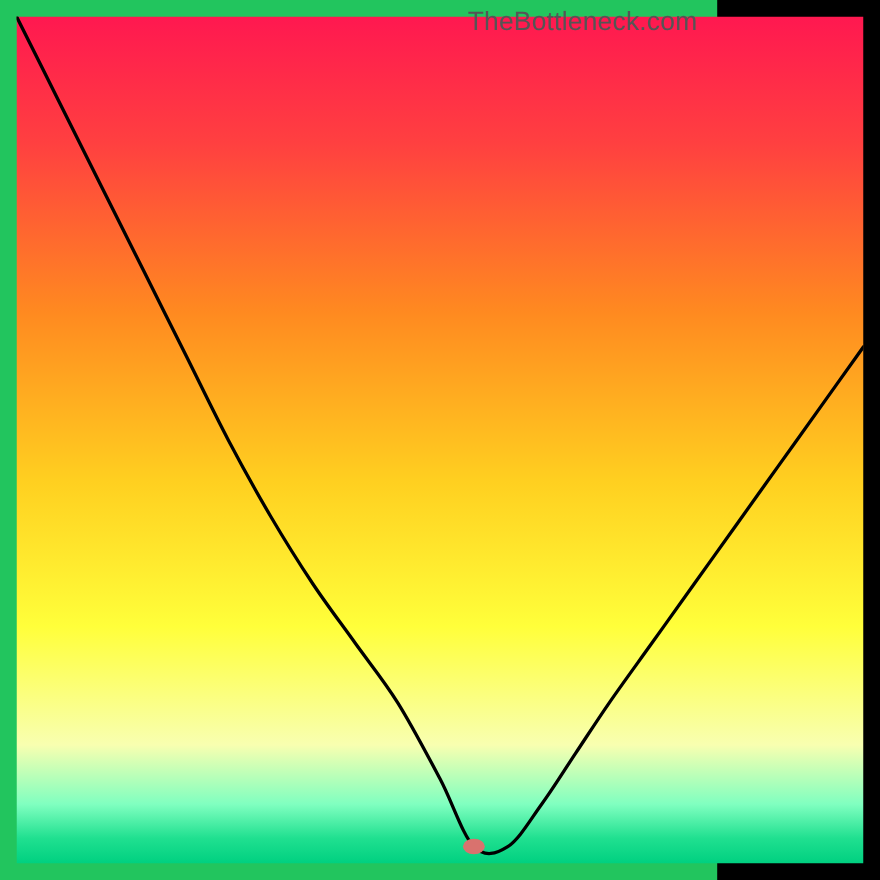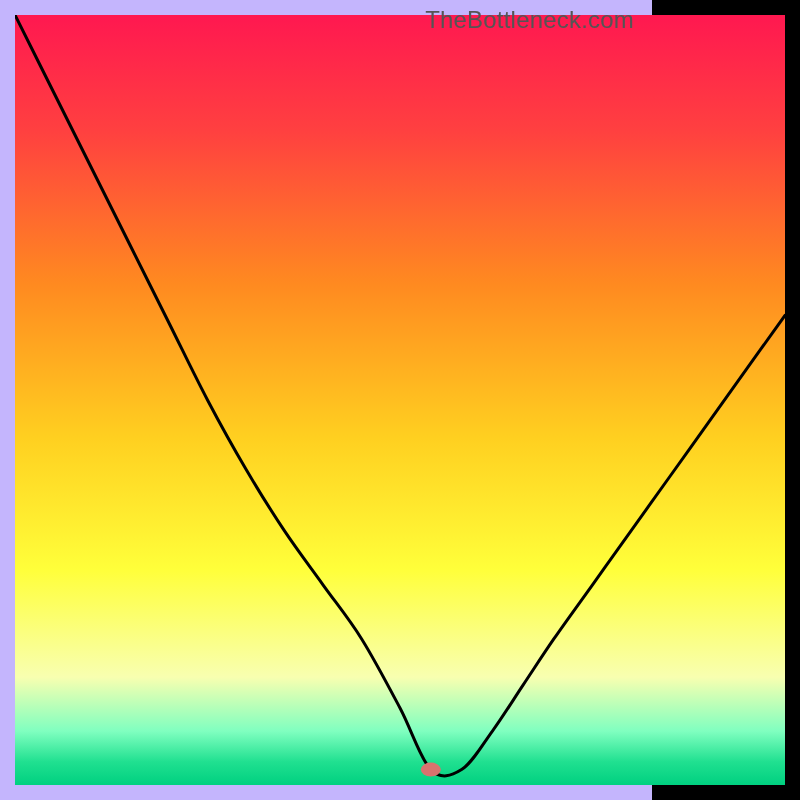--- a/index.html
+++ b/index.html
@@ -8,21 +8,21 @@
     width: 800px;
     height: 800px;
     overflow: hidden;
     background: #000;
     font-family: Arial, Helvetica, sans-serif;
   }
   .container {
     position: relative;
     width: 652px;
     height: 800px;
-    background: #c4b5fd;
+    background: #22c55e;
   }
   .watermark {
     position: absolute;
     top: 6px;
     right: 18px;
     color: #555;
     font-size: 24px;
     font-weight: 500;
     letter-spacing: 0.2px;
     z-index: 10;

